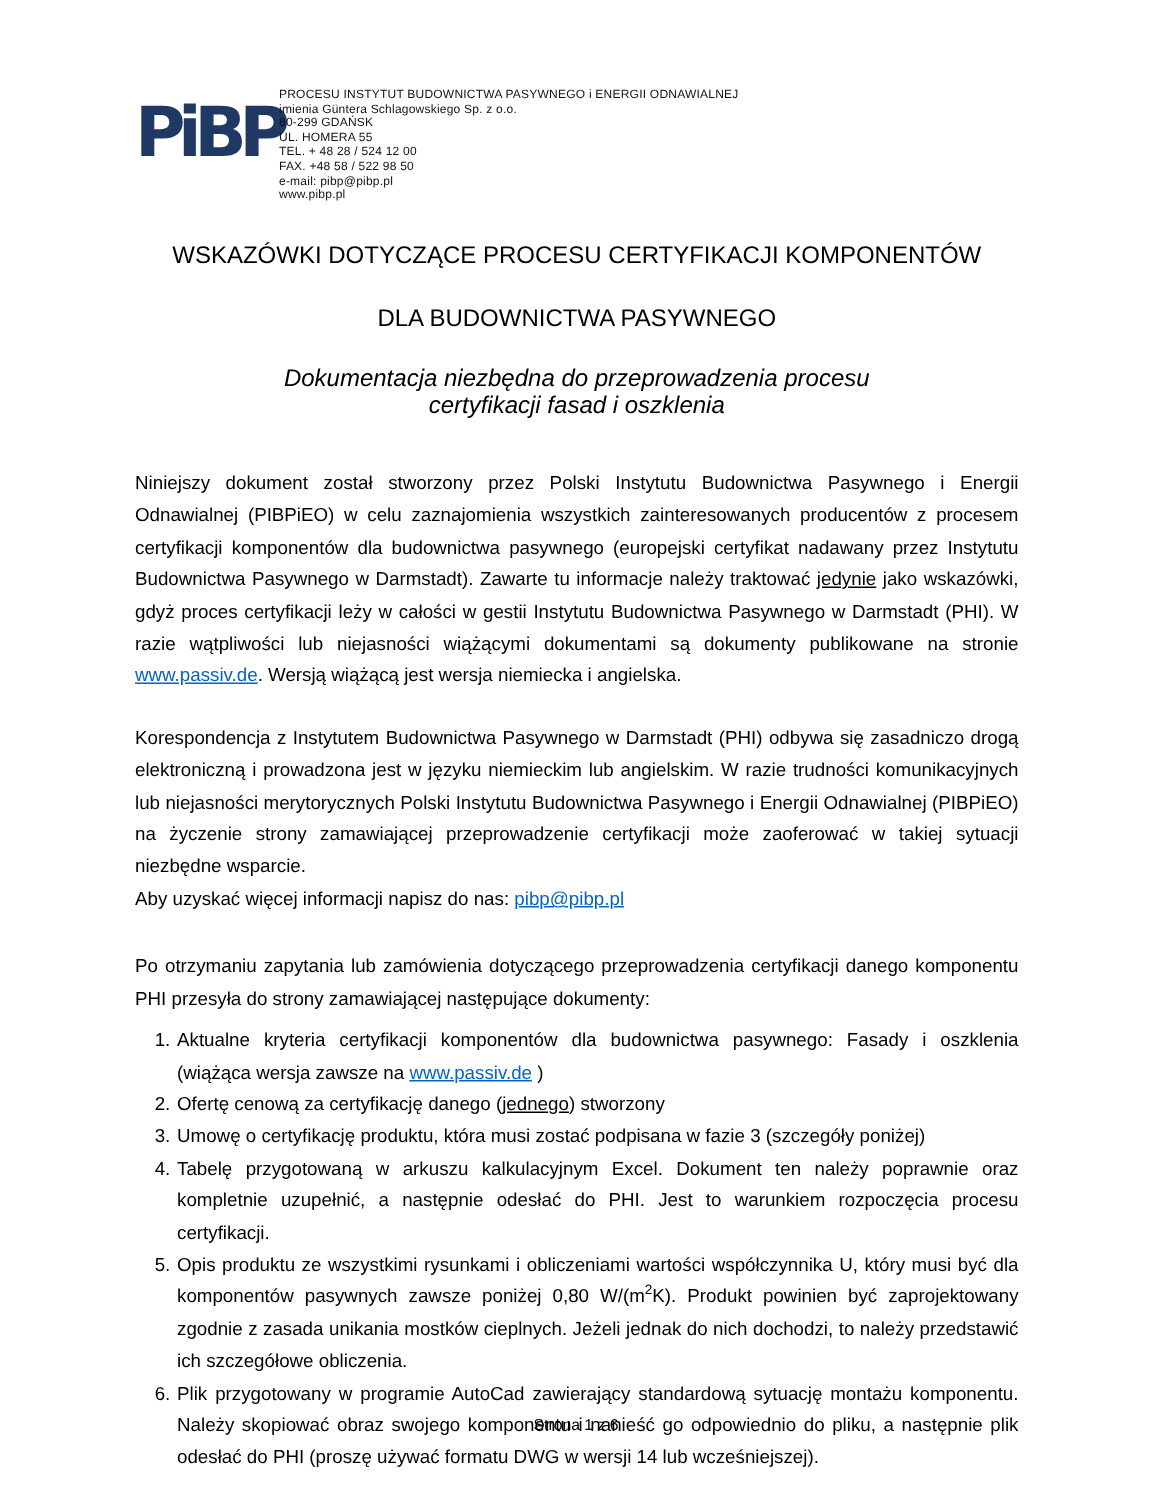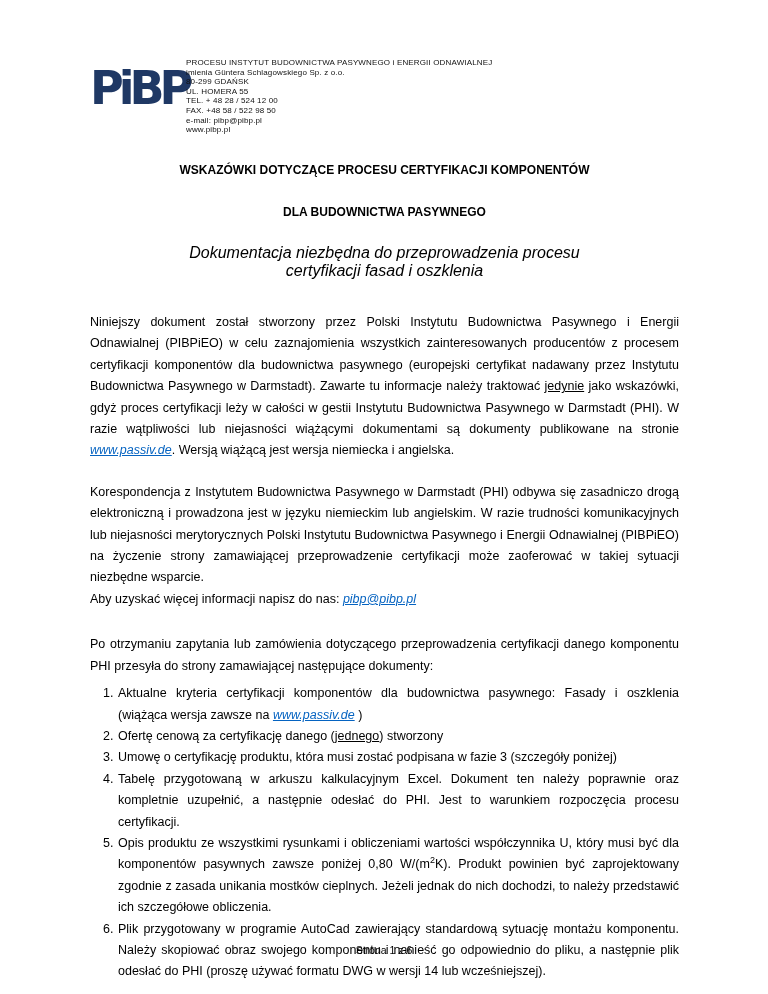--- a/index.html
+++ b/index.html
@@ -16,35 +16,35 @@
     width:84px; height:72px; display:flex; align-items:center;
     color:#1f3864; font-family:"DejaVu Sans", sans-serif;
     font-weight:bold; font-size:46px; letter-spacing:-5px; line-height:66px;
     user-select:none;
   }
   .org-info { padding-top:6px; font-size:8px; line-height:9.6px; color:#111; letter-spacing:0.15px; }
   .org-line { white-space:nowrap; }
 
   
   .title-block { margin-top:30px; text-align:center; }
-  .title-line { font-size:12px; line-height:21px; margin-bottom:21px; font-weight:700; }
+  .title-line { font-size:16px; line-height:21px; margin-bottom:21px; font-weight:400; }
   .subtitle { font-size:16px; line-height:18px; font-style:italic; }
 
   
   .body-par { font-size:12.5px; line-height:21.4px; text-align:justify; }
   .p-intro { margin-top:32px; }
   .p-corr  { margin-top:20px; }
   .p-docs  { margin-top:24px; }
 
   .doc-list { margin-top:6px; padding-left:27px; }
   .doc-list li {
     font-size:12.5px; line-height:21.4px; text-align:justify; padding-left:1px;
   }
 
-  a.link, .link { color:#0563c1; text-decoration:underline; cursor:pointer;font-style:italic; }
+  a.link, .link { color:#0563c1; text-decoration:underline; cursor:pointer; }
   sup { font-size:9px; line-height:0; }
 
   .doc-footer {
     position:absolute; left:0; right:0; bottom:38px;
     text-align:center; font-size:10.5px; color:#000;
   }
 </style>
 </head>
 <body>
 

